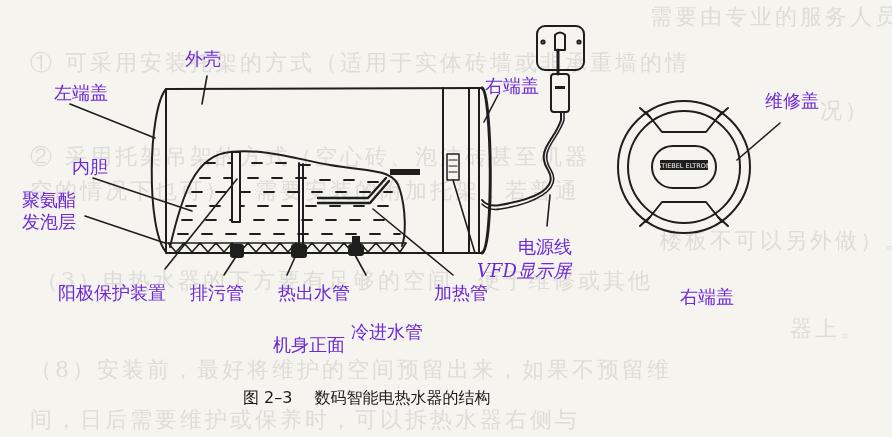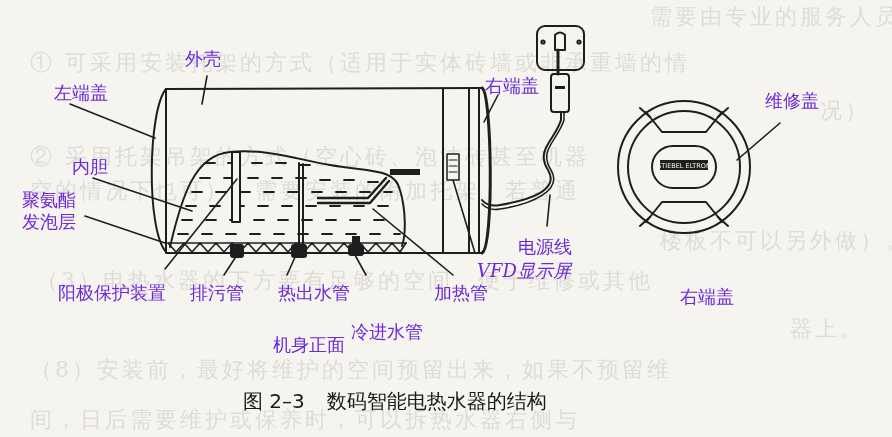--- a/index.html
+++ b/index.html
@@ -12,21 +12,21 @@
   .bleed {
     position: absolute; color: #dedcd6; font-size: 22px; white-space: nowrap;
     letter-spacing: 3px; pointer-events: none;
   }
   svg.diagram { position: absolute; left: 0; top: 0; }
   .label {
     position: absolute; color: #6d28d9; font-size: 18px; white-space: nowrap;
     font-family: "DejaVu Serif", "Liberation Serif", serif; line-height: 1.05;
   }
   .caption {
-    position: absolute; left: 243px; top: 388px; font-size: 20px; color: #1a1a1a;
+    position: absolute; left: 243px; top: 388px; font-size: 16px; color: #1a1a1a;
     font-family: "DejaVu Sans", "Liberation Sans", sans-serif; white-space: nowrap;
   }
   .caption .sp { display: inline-block; width: 22px; }
 </style>
 </head>
 <body>
 
 <div>
   <div class="bleed" style="left:650px;top:2px;">需要由专业的服务人员进行加固。</div>
   <div class="bleed" style="left:30px;top:48px;">① 可采用安装托架的方式（适用于实体砖墙或非承重墙的情</div>

